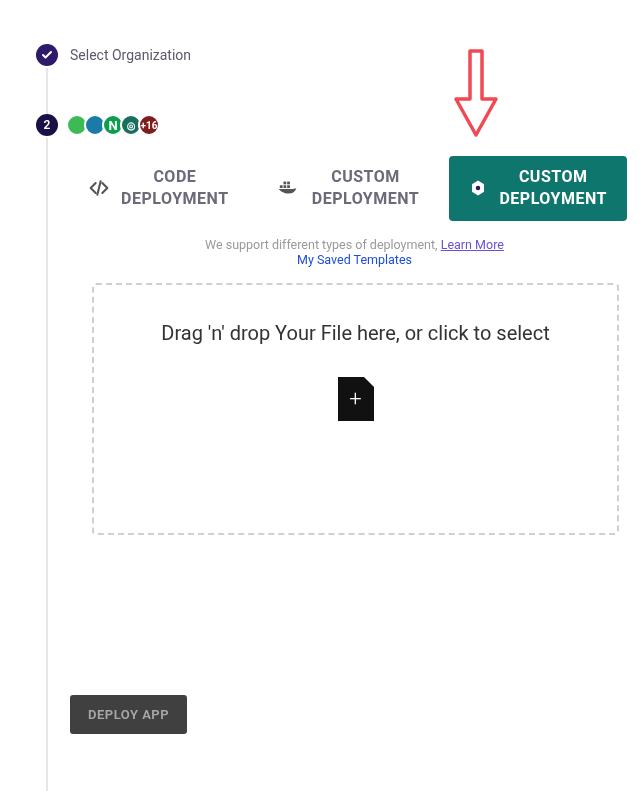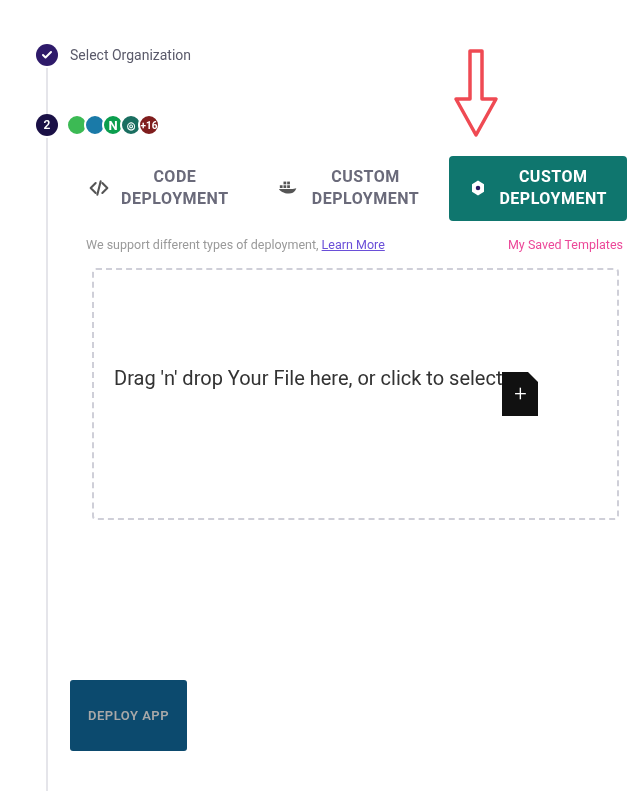--- a/index.html
+++ b/index.html
@@ -115,35 +115,36 @@
   .tab .icon { display:flex; align-items:center; }
   .tab.active {
     background: #0f766e;
     color: #fff;
   }
   .tab-text { line-height: 1.4; }
 
   .support-row {
     display: flex;
     align-items: center;
-    justify-content: space-between;
+    justify-content: flex-start;
     padding: 16px 16px 10px 16px;
     font-size: 12.5px;
     color: #9a9a9a;
+    flex-direction: column;
   }
   .support-row a { color: #6a4fd8; text-decoration: underline; }
-  .saved-templates { font-size: 12.5px; color: #ec4899; }
+  .saved-templates { font-size: 12.5px; color: #1d4ed8; }
 
   .dropzone {
     margin: 6px 20px 0 22px;
     border: 2px dashed #cfcfd8;
     border-radius: 4px;
     height: 252px;
     display: flex;
-    flex-direction: row;
+    flex-direction: column;
     align-items: center;
     padding: 36px 20px;
     color: #333;
   }
   .dropzone-text {
     font-size: 20px;
     color: #333;
     margin-bottom: 32px;
     text-align: center;
   }
@@ -164,26 +165,26 @@
     position: absolute;
     top: 0; right: 0;
     border-style: solid;
     border-width: 0 10px 10px 0;
     border-color: transparent #fff transparent transparent;
   }
 
   .deploy-btn {
     margin: 160px 0 0 0;
     display: inline-block;
-    background: #0c4a6e;
+    background: #404040;
     color: #a8a8a8;
     font-size: 13px;
     font-weight: 600;
     letter-spacing: 0.5px;
-    padding: 28px 18px;
+    padding: 12px 18px;
     border-radius: 3px;
     cursor: not-allowed;
   }
 
   
   .arrow-annot {
     position: absolute;
     left: 448px;
     top: 45px;
     pointer-events: none;

